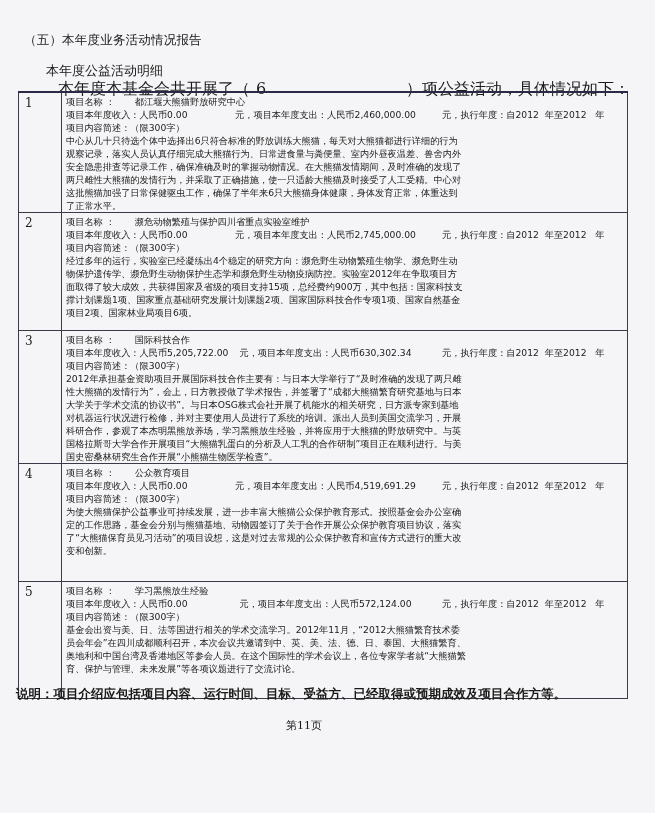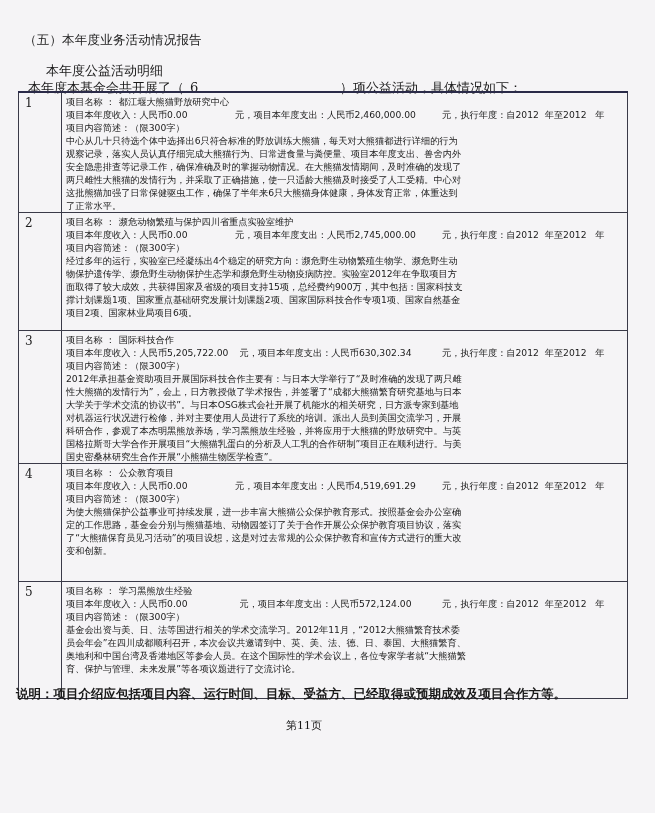--- a/index.html
+++ b/index.html
@@ -12,22 +12,22 @@
   }
   .section-title {
     position: absolute; left: 24px; top: 32px;
     font-size: 12.5px; font-weight: normal; letter-spacing: 0.2px;
   }
   .subtitle {
     position: absolute; left: 46px; top: 62px;
     font-size: 13px;
   }
   .count-line {
-    position: absolute; left: 28px; top: 79px;
-    font-size: 13px; white-space: pre;
+    position: absolute; left: 58px; top: 79px;
+    font-size: 16px; white-space: pre;
   }
   .count-line .count-val { display: inline-block; width: 150px; padding-left: 6px; }
   table.activities {
     position: absolute; left: 18px; top: 91px;
     width: 610px; border-collapse: collapse;
     border: 1.5px solid #2c2c3a;
   }
   table.activities td {
     border: 1px solid #3a3a48;
     vertical-align: top;
@@ -39,21 +39,21 @@
     font-size: 12px;
     padding: 3px 0 0 6px !important;
   }
   td.body-cell {
     font-size: 9.2px; line-height: 13px;
     padding: 2px 0 0 4px !important;
     font-family: "DejaVu Sans", "Liberation Sans", sans-serif;
   }
   .line { white-space: nowrap; }
   .name-line .lbl { }
-  .name-line .val { margin-left: 4px; }
+  .name-line .val { margin-left: 20px; }
   .money-line { display: flex; }
   .money-line .inc { display: inline-block; width: 143px; }
   .money-line .exp { display: inline-block; width: 233px; text-align: center; }
   .desc { white-space: normal; width: 400px; margin-top: 0px; }
   .r1 { height: 118px; } .r2 { height: 118px; }
   .r3 { height: 122px; } .r4 { height: 118px; }
   .r5 { height: 117px; }
   .note {
     position: absolute; left: 16px; top: 686px;
     font-size: 12.5px; font-weight: bold;
@@ -78,21 +78,21 @@
     <td class="body-cell">
       <div class="line name-line">
         <span class="lbl">项目名称 ：</span><span class="val">都江堰大熊猫野放研究中心</span>
       </div>
       <div class="line money-line">
         <span class="inc"><span>项目本年度收入：人民币</span><span class="inc-val">0.00</span></span>
         <span class="exp"><span>元，项目本年度支出：人民币</span><span class="exp-val">2,460,000.00</span></span>
         <span><span>元，执行年度：自</span><span class="start-val">2012</span>&nbsp;&nbsp;<span>年至</span><span class="end-val">2012</span>&nbsp;&nbsp;&nbsp;<span>年</span></span>
       </div>
       <div class="line">项目内容简述：（限300字）</div>
-      <div class="desc">中心从几十只待选个体中选择出6只符合标准的野放训练大熊猫，每天对大熊猫都进行详细的行为观察记录，落实人员认真仔细完成大熊猫行为、日常进食量与粪便量、项目本年度支出、兽舍内外安全隐患排查等记录工作，确保准确及时的掌握动物情况。在大熊猫发情期间，及时准确的发现了两只雌性大熊猫的发情行为，并采取了正确措施，使一只适龄大熊猫及时接受了人工受精。中心对这批熊猫加强了日常保健驱虫工作，确保了半年来6只大熊猫身体健康，身体发育正常，体重达到了正常水平。</div>
+      <div class="desc">中心从几十只待选个体中选择出6只符合标准的野放训练大熊猫，每天对大熊猫都进行详细的行为观察记录，落实人员认真仔细完成大熊猫行为、日常进食量与粪便量、室内外昼夜温差、兽舍内外安全隐患排查等记录工作，确保准确及时的掌握动物情况。在大熊猫发情期间，及时准确的发现了两只雌性大熊猫的发情行为，并采取了正确措施，使一只适龄大熊猫及时接受了人工受精。中心对这批熊猫加强了日常保健驱虫工作，确保了半年来6只大熊猫身体健康，身体发育正常，体重达到了正常水平。</div>
     </td>
   </tr>
 
   <tr class="r2 row-2">
     <td class="num-cell">2</td>
     <td class="body-cell">
       <div class="line name-line">
         <span class="lbl">项目名称 ：</span><span class="val">濒危动物繁殖与保护四川省重点实验室维护</span>
       </div>
       <div class="line money-line">

